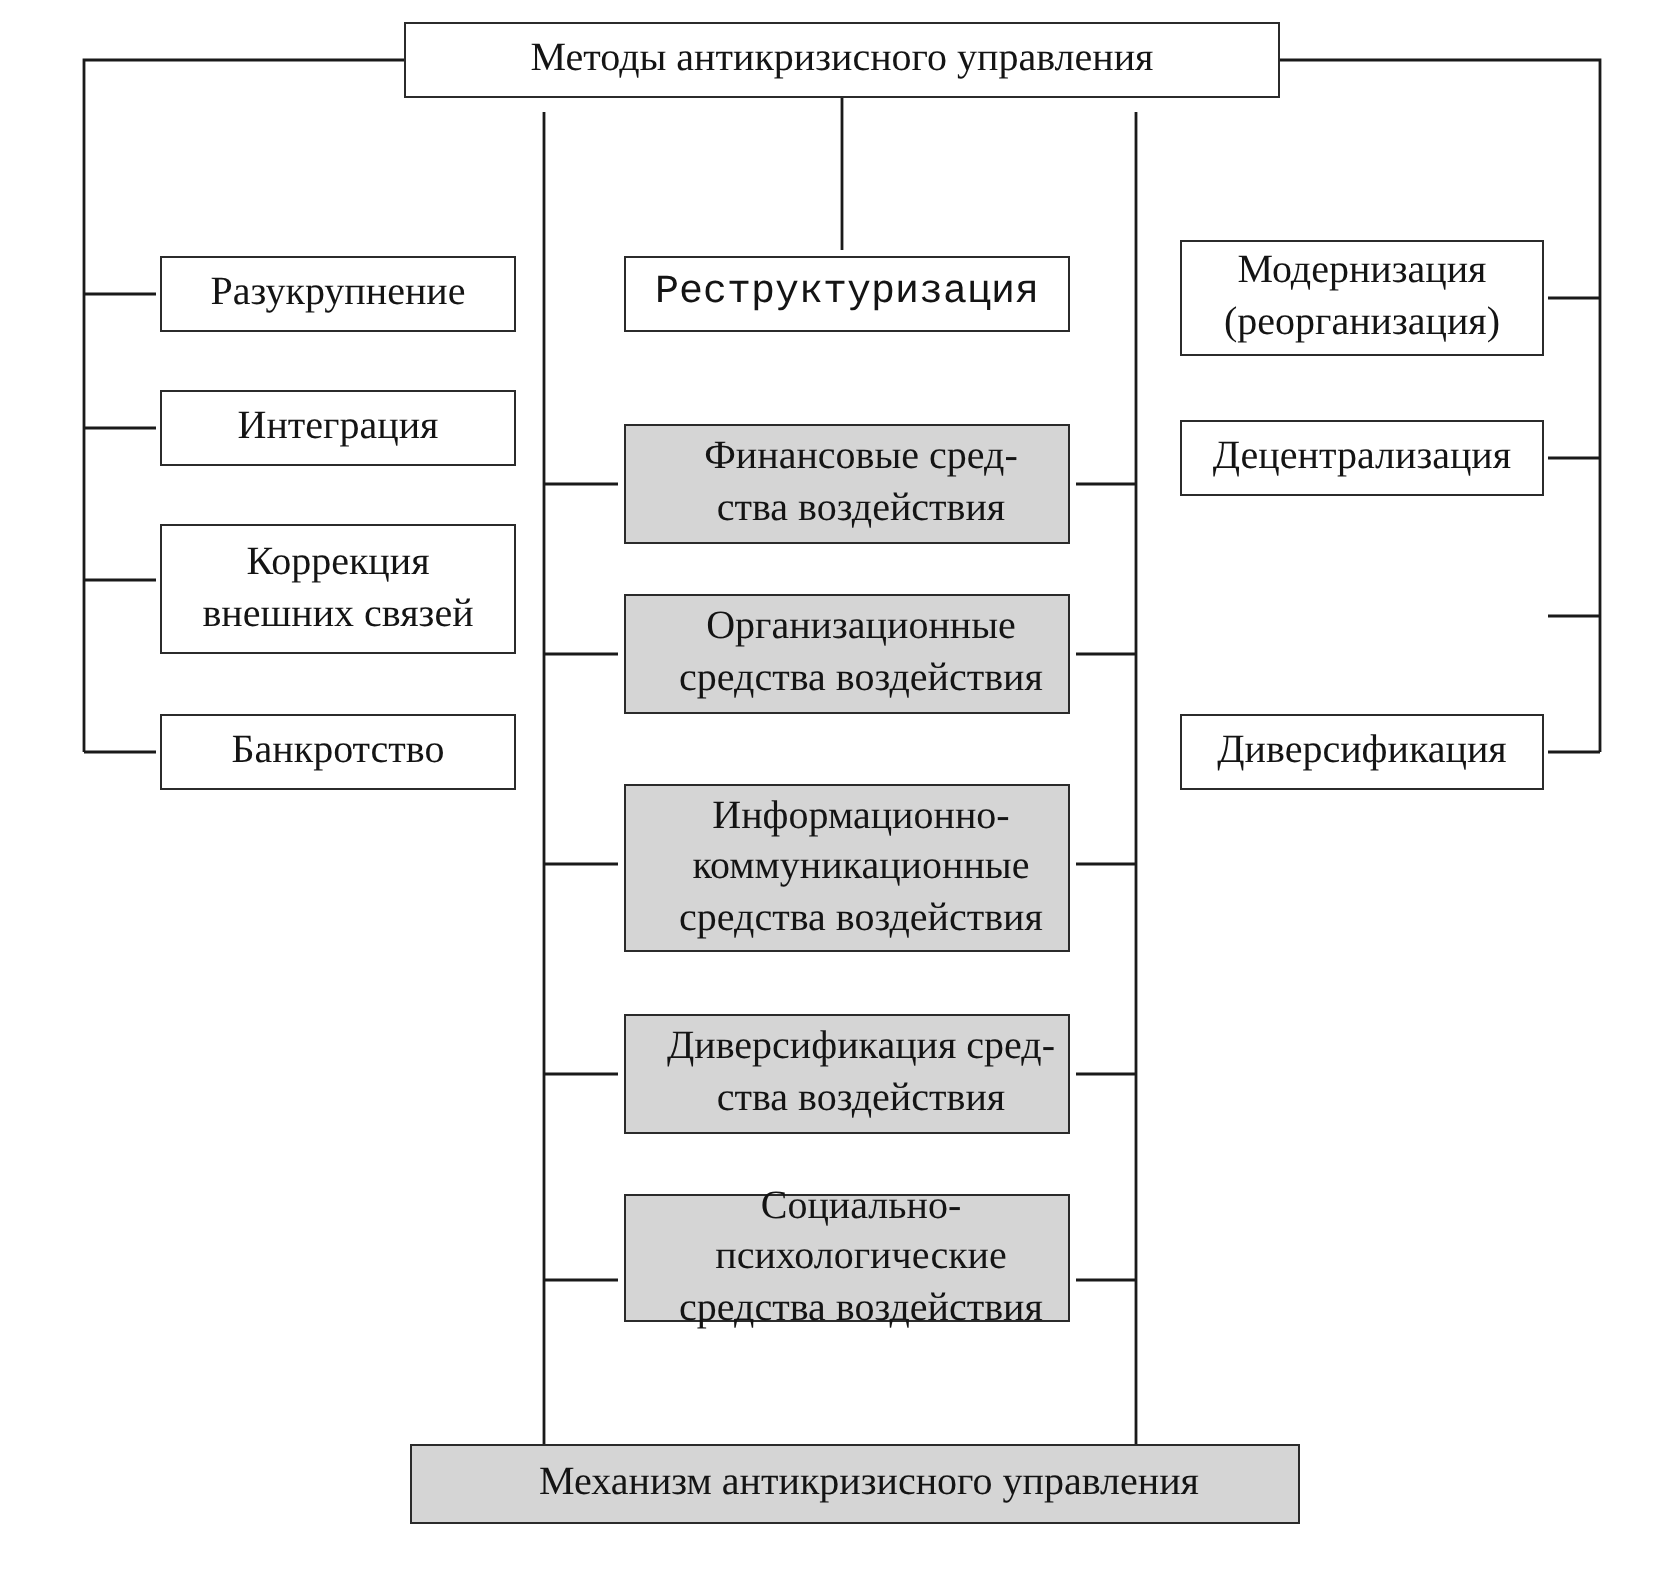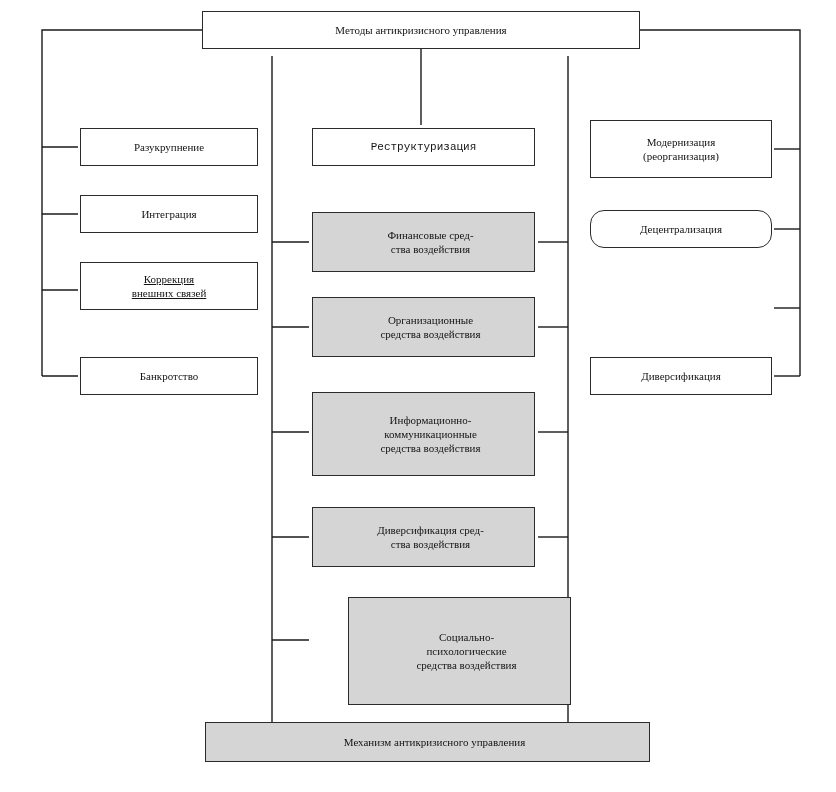--- a/index.html
+++ b/index.html
@@ -21,21 +21,21 @@
   svg.wires{position:absolute;left:0;top:0;width:836px;height:792px;}
   svg.wires path{stroke:var(--line);stroke-width:1.4;fill:none;}
   .arrowhead{fill:var(--line);}
   .box{
     position:absolute;box-sizing:border-box;
     border:1.5px solid var(--border);
     background:var(--box-fill-white);
     color:var(--text);
     display:flex;align-items:center;justify-content:center;
     text-align:center;white-space:pre-line;
-    font-size:11px;line-height:1.28;
+    font-size:20px;line-height:1.28;
     padding:2px 6px;
   }
   .gray{background:var(--box-fill-gray);padding-left:20px;}
 </style>
 </head>
 <body>
 
 <div class="canvas">
 
   <svg class="wires" viewBox="0 0 836 792">
@@ -81,38 +81,38 @@
       <path d="M568 432 H538" marker-end="url(#arr)"></path>
       <path d="M568 537 H538" marker-end="url(#arr)"></path>
       <path d="M568 640 H538" marker-end="url(#arr)"></path>
     </g>
   </svg>
 
   <div class="box" style="left:202px;top:11px;width:438px;height:38px;">Методы антикризисного управления</div>
 
   <div class="box" style="left:80px;top:128px;width:178px;height:38px;">Разукрупнение</div>
   <div class="box" style="left:80px;top:195px;width:178px;height:38px;">Интеграция</div>
-  <div class="box" style="left:80px;top:262px;width:178px;height:48px;text-decoration:underline;">Коррекция
+  <div class="box" style="left:80px;top:262px;width:178px;height:65px;">Коррекция
 внешних связей</div>
   <div class="box" style="left:80px;top:357px;width:178px;height:38px;">Банкротство</div>
 
   <div class="box" style="left:312px;top:128px;width:223px;height:38px;font-family:Liberation Mono, monospace;">Реструктуризация</div>
   <div class="box gray" style="left:312px;top:212px;width:223px;height:60px;">Финансовые сред-
 ства воздействия</div>
   <div class="box gray" style="left:312px;top:297px;width:223px;height:60px;">Организационные
 средства воздействия</div>
   <div class="box gray" style="left:312px;top:392px;width:223px;height:84px;">Информационно-
 коммуникационные
 средства воздействия</div>
   <div class="box gray" style="left:312px;top:507px;width:223px;height:60px;">Диверсификация сред-
 ства воздействия</div>
-  <div class="box gray" style="left:312px;top:597px;width:223px;height:108px;margin-left:36px;">Социально-
+  <div class="box gray" style="left:312px;top:597px;width:223px;height:64px;">Социально-
 психологические
 средства воздействия</div>
 
   <div class="box" style="left:590px;top:120px;width:182px;height:58px;">Модернизация
 (реорганизация)</div>
-  <div class="box" style="left:590px;top:210px;width:182px;height:38px;border-radius:14px;">Децентрализация</div>
+  <div class="box" style="left:590px;top:210px;width:182px;height:38px;">Децентрализация</div>
   <div class="box" style="left:590px;top:357px;width:182px;height:38px;">Диверсификация</div>
 
   <div class="box gray" style="left:205px;top:722px;width:445px;height:40px;">Механизм антикризисного управления</div>
 
 </div>
 
 </body></html>

